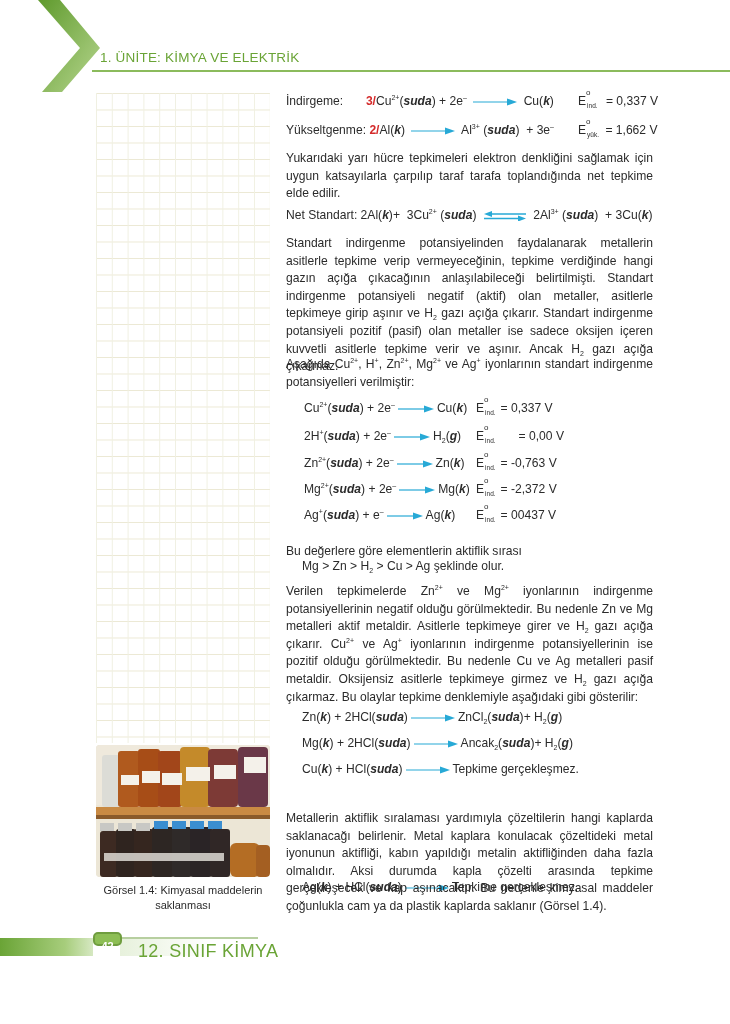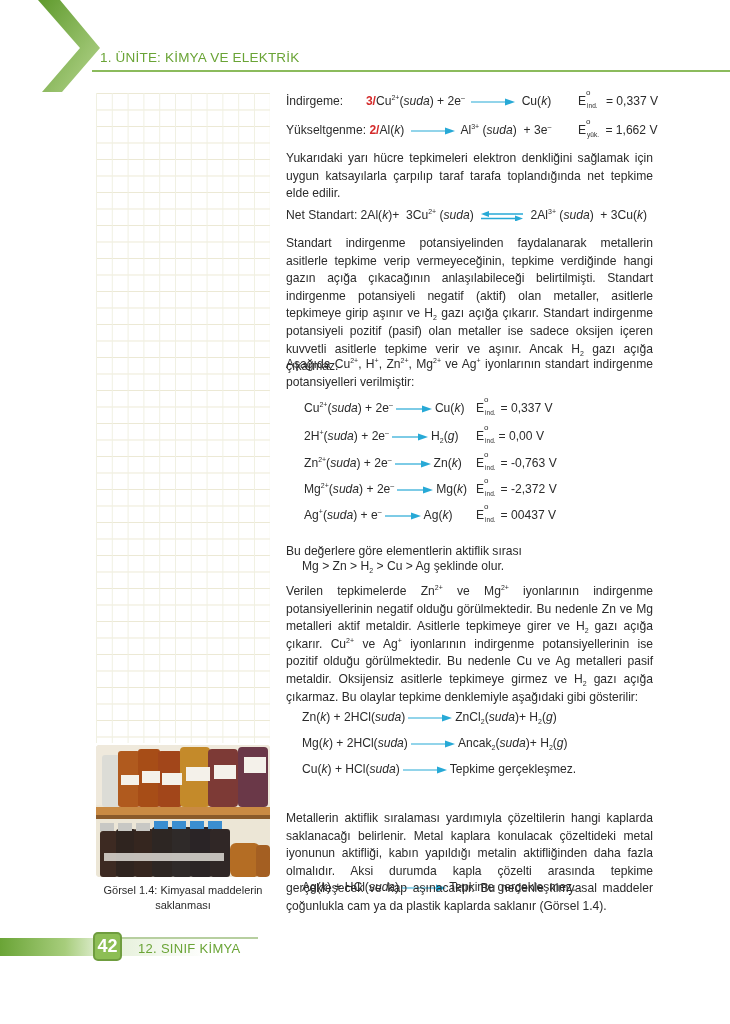--- a/index.html
+++ b/index.html
@@ -25,35 +25,35 @@
   }
   .caption { position: absolute; left: 88px; top: 883px; width: 190px; text-align: center; font-size: 11px; line-height: 15px; color: #2b2b2b; }
   .caption b { font-weight: normal; }
 
   .content { position: absolute; left: 286px; top: 0; width: 367px; }
   .line { position: absolute; font-size: 12.1px; white-space: nowrap; color: #2b2b2b; }
   .para { position: absolute; left: 0; width: 367px; font-size: 12.1px; line-height: 17.6px; text-align: justify; color: #2b2b2b; }
   .red { color: #d42a2a; font-weight: bold; }
   sup { font-size: 7px; vertical-align: 5px; line-height: 0; }
   sub { font-size: 7px; vertical-align: -3px; line-height: 0; }
-  i { font-style: italic; }
+  i { font-style: italic; font-weight: bold; }
   .arrow { display: inline-block; width: 44px; height: 8px; vertical-align: middle; margin: 0 3px; }
   .arrow.short { width: 36px; }
   .eq-arrow { display: inline-block; width: 42px; height: 10px; vertical-align: middle; margin: 0 4px; }
   .E { position: absolute; font-size: 12.1px; white-space: nowrap; }
   .E .sym { position: relative; }
   .E .deg { position: absolute; left: 8px; top: -6px; font-size: 8px; }
   .E .lab { font-size: 6.5px; vertical-align: -3px; margin-left: 1px; }
 
   .footer-bar { position: absolute; left: 0; top: 938px; width: 93px; height: 18px;
     background: linear-gradient(to right, #6aa436, #a7cd7c 70%, #d6e8c2); }
   .footer-rule { position: absolute; left: 120px; top: 937px; width: 138px; height: 1.5px; background: #b7cfa0; }
   .footer-fade { position: absolute; left: 120px; top: 938px; width: 90px; height: 18px; background: linear-gradient(to right, #e7f1dc, #ffffff); }
-  .page-num { position: absolute; left: 93px; top: 932px; width: 29px; height: 29px; border-radius: 5px; background: #8dbe55; border: 2px solid #6f9d3f; color: #fff; font-weight: bold; font-size: 18px; text-align: center; line-height: 25px; }
-  .footer-title { position: absolute; left: 138px; top: 941px; font-size: 13px; color: #6aa436; letter-spacing: 0.3px; }
+  .page-num { position: absolute; left: 93px; top: 932px; width: 29px; height: 14px; border-radius: 5px; background: #8dbe55; border: 2px solid #6f9d3f; color: #fff; font-weight: bold; font-size: 11px; text-align: center; line-height: 25px; }
+  .footer-title { position: absolute; left: 138px; top: 941px; font-size: 18px; color: #6aa436; letter-spacing: 0.3px; }
 </style>
 </head>
 <body>
 
 <svg class="chevron" viewBox="0 0 110 92">
   <defs>
     <linearGradient id="cg" x1="0" y1="0" x2="1" y2="1">
       <stop offset="0" stop-color="#5f9a2d"></stop>
       <stop offset="1" stop-color="#b6d68e"></stop>
     </linearGradient>
@@ -162,21 +162,21 @@
   <div id="potentials">
       <div class="line" style="top: 401px; left: 18px;"><span></span><span>Cu</span><sup>2+</sup>(<i>suda</i>) <span>+ 2e</span><sup>–</sup><svg class="arrow short" viewBox="0 0 36 8">
           <line x1="0" y1="4" x2="28" y2="4" stroke="#27a9d6" stroke-width="1.2"></line>
           <polygon points="26,0.5 36,4 26,7.5" fill="#27a9d6"></polygon>
         </svg><span>Cu(</span><i>k</i>)</div>
       <div class="E" style="top: 401px; left: 190px;"><span class="sym">E<span class="deg">o</span></span><span class="lab">ind.</span><span style="margin-left:5px;">= 0,337 V</span></div>
       <div class="line" style="top: 429px; left: 18px;"><span>2</span><span>H</span><sup>+</sup>(<i>suda</i>) <span>+ 2e</span><sup>–</sup><svg class="arrow short" viewBox="0 0 36 8">
           <line x1="0" y1="4" x2="28" y2="4" stroke="#27a9d6" stroke-width="1.2"></line>
           <polygon points="26,0.5 36,4 26,7.5" fill="#27a9d6"></polygon>
         </svg><span>H</span><sub>2</sub>(<i>g</i>)</div>
-      <div class="E" style="top: 429px; left: 190px;"><span class="sym">E<span class="deg">o</span></span><span class="lab">ind.</span><span style="margin-left:3px;">= 0,00 V</span></div>
+      <div class="E" style="top: 429px; left: 190px;"><span class="sym">E<span class="deg">o</span></span><span class="lab">ind.</span><span style="margin-left:23px;">= 0,00 V</span></div>
       <div class="line" style="top: 456px; left: 18px;"><span></span><span>Zn</span><sup>2+</sup>(<i>suda</i>) <span>+ 2e</span><sup>–</sup><svg class="arrow short" viewBox="0 0 36 8">
           <line x1="0" y1="4" x2="28" y2="4" stroke="#27a9d6" stroke-width="1.2"></line>
           <polygon points="26,0.5 36,4 26,7.5" fill="#27a9d6"></polygon>
         </svg><span>Zn(</span><i>k</i>)</div>
       <div class="E" style="top: 456px; left: 190px;"><span class="sym">E<span class="deg">o</span></span><span class="lab">ind.</span><span style="margin-left:5px;text-align:center;">= -0,763 V</span></div>
       <div class="line" style="top: 482px; left: 18px;"><span></span><span>Mg</span><sup>2+</sup>(<i>suda</i>) <span>+ 2e</span><sup>–</sup><svg class="arrow short" viewBox="0 0 36 8">
           <line x1="0" y1="4" x2="28" y2="4" stroke="#27a9d6" stroke-width="1.2"></line>
           <polygon points="26,0.5 36,4 26,7.5" fill="#27a9d6"></polygon>
         </svg><span>Mg(</span><i>k</i>)</div>
       <div class="E" style="top: 482px; left: 190px;"><span class="sym">E<span class="deg">o</span></span><span class="lab">ind.</span><span style="margin-left:5px;margin-top:29px;">= -2,372 V</span></div>

